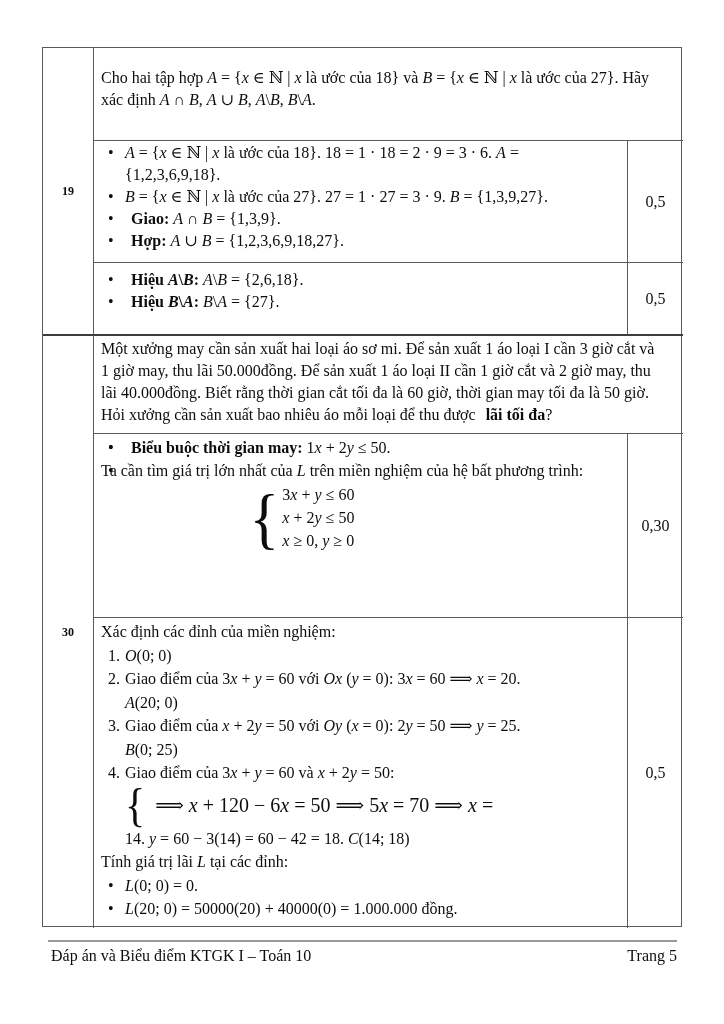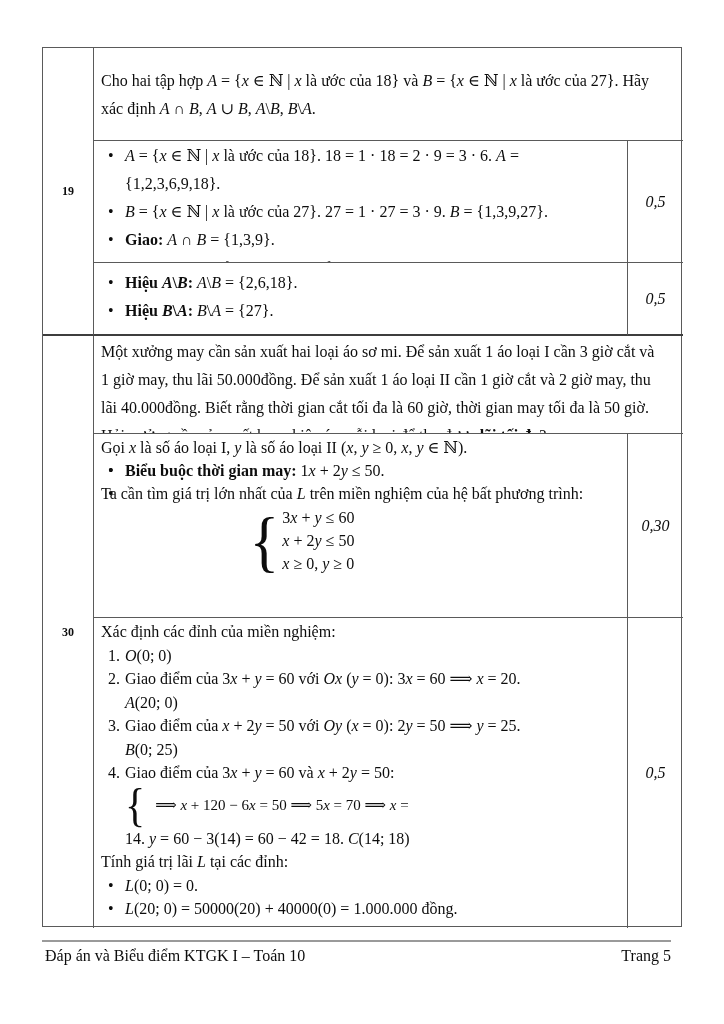--- a/index.html
+++ b/index.html
@@ -2,41 +2,41 @@
 <html><head>
 <meta charset="utf-8">
 <style>
   html,body{margin:0;padding:0;background:#e8e8e8;}
   .page{
     position:relative;width:724px;height:1024px;background:#ffffff;
     font-family:"Liberation Serif","DejaVu Serif",serif;
     color:#0d0d0d;font-size:16px;overflow:hidden;
   }
   i{font-style:italic;}
-  b{font-weight:bold;}
+  b{font-weight:bold;margin-left:6px;}
 
   
   .tbl{
     position:absolute;left:42px;top:47px;width:640px;height:880px;
     display:grid;box-sizing:border-box;
     grid-template-columns:51px 534px 55px;
     grid-template-rows:93px 122px 73px 98px 184px 310px;
     border:1px solid #5a5a5a;
   }
-  .cell{box-sizing:border-box;overflow:hidden;line-height:28px;}
+  .cell{box-sizing:border-box;overflow:hidden;line-height:22px;}
   .br{border-right:1px solid #5a5a5a;}
   .bb{border-bottom:1px solid #5a5a5a;}
   .bb2{border-bottom:2px solid #3d3d3d;}
 
   .num{display:flex;align-items:center;justify-content:center;
        font-weight:bold;font-size:12px;}
   .num19{grid-area:1/1/4/2;}
   .num20{grid-area:4/1/7/2;}
 
-  .score{display:flex;align-items:center;justify-content:center;font-style:italic;}
+  .score{display:flex;align-items:center;justify-content:center;}
   .s19a{grid-area:2/3/3/4;}
   .s19b{grid-area:3/3/4/4;}
   .s20a{grid-area:5/3/6/4;}
   .s20b{grid-area:6/3/7/4;}
 
   .st19{grid-area:1/2/2/4;padding:19px 10px 0 7px;}
   .c19a{grid-area:2/2/3/3;padding:1px 8px 0 7px;}
   .c19b{grid-area:3/2/4/3;padding:6px 8px 0 7px;}
   .st20{grid-area:4/2/5/4;padding:2px 10px 0 7px;}
   .c20a{grid-area:5/2/6/3;padding:2px 8px 0 7px;line-height:23px;}
@@ -47,25 +47,25 @@
   .li-m{position:absolute;left:7px;top:0;width:17px;}
   .indent{padding-left:24px;}
 
   
   .sys{display:flex;align-items:center;}
   .sys1{justify-content:center;transform:translateX(-58px);margin-top:1px;}
   .brace{font-family:"Liberation Serif",serif;line-height:1;font-weight:400;}
   .b3{font-size:62px;transform:scaleY(1.10);margin-right:3px;}
   .b2{font-size:42px;transform:scaleY(1.08);margin-right:4px;}
   .sys2row{display:flex;align-items:center;gap:6px;}
-  .arrowtext{font-size:15px;white-space:nowrap;}
+  .arrowtext{font-size:20px;white-space:nowrap;}
 
   
   .footer{
-    position:absolute;left:42px;top:940px;width:626px;
+    position:absolute;left:48px;top:940px;width:626px;
     border-top:2px solid #9a9a9a;padding:5px 0 0 3px;
     display:flex;justify-content:space-between;font-size:16px;
   }
 </style>
 </head>
 <body>
 
 <div class="page">
 
   <div class="tbl">
@@ -94,21 +94,20 @@
     </div>
     <div class="cell score s19b bb2">0,5</div>
 
     <div class="cell num num20 br">
       <span>30</span>
     </div>
 
     <div class="cell st20 bb">Một xưởng may cần sản xuất hai loại áo sơ mi. Để sản xuất 1 áo loại I cần 3 giờ cắt và<br>1 giờ may, thu lãi 50.000đồng. Để sản xuất 1 áo loại II cần 1 giờ cắt và 2 giờ may, thu<br>lãi 40.000đồng. Biết rằng thời gian cắt tối đa là 60 giờ, thời gian may tối đa là 50 giờ.<br>Hỏi xưởng cần sản xuất bao nhiêu áo mỗi loại để thu được <b>lãi tối đa</b>?</div>
 
     <div class="cell c20a br bb">
-      <div class="pline">Gọi <i>x</i> là số áo loại I, <i>y</i> là số áo loại II (<i>x</i>, <i>y</i> ≥ 0, <i>x</i>, <i>y</i> ∈ ℕ).</div>
       <div class="list">
           <div class="li"><span class="li-m">•</span></div>
           <div class="li"><span class="li-m">•</span><span class="li-t"><b>Biểu buộc thời gian may:</b> 1<i>x</i> + 2<i>y</i> ≤ 50.</span></div>
           <div class="li"><span class="li-m">•</span></div>
         </div>
       <div class="pline">Ta cần tìm giá trị lớn nhất của <i>L</i> trên miền nghiệm của hệ bất phương trình:</div>
       <div class="sys sys1">
         <span class="brace b3">{</span>
         <div class="syslines">
             <div>3<i>x</i> + <i>y</i> ≤ 60</div>

